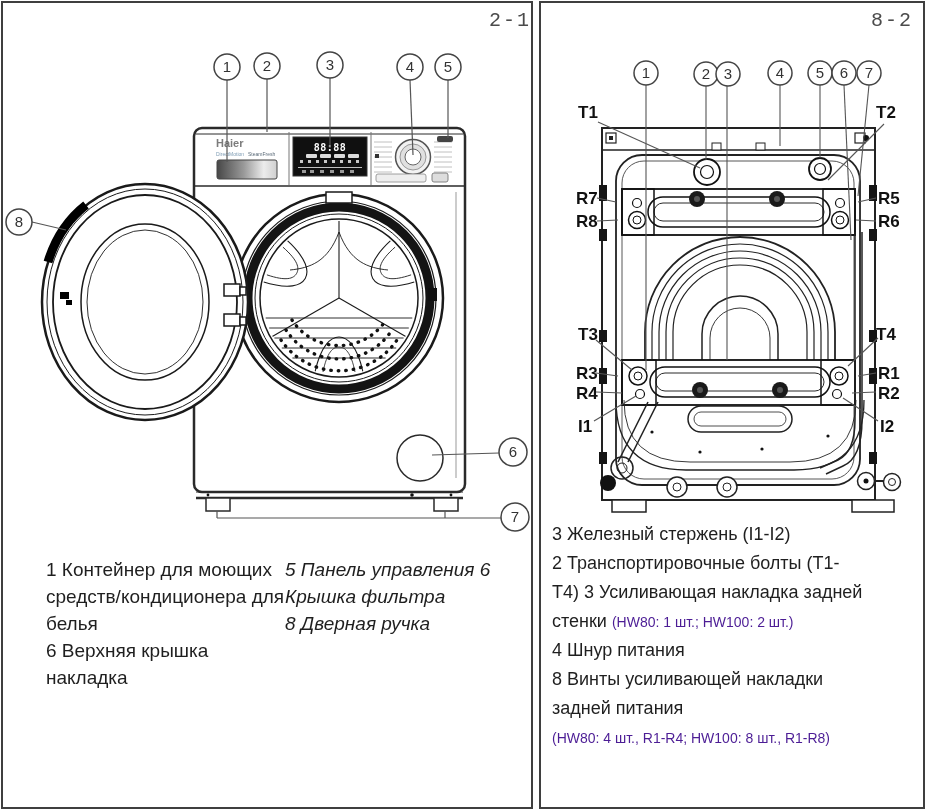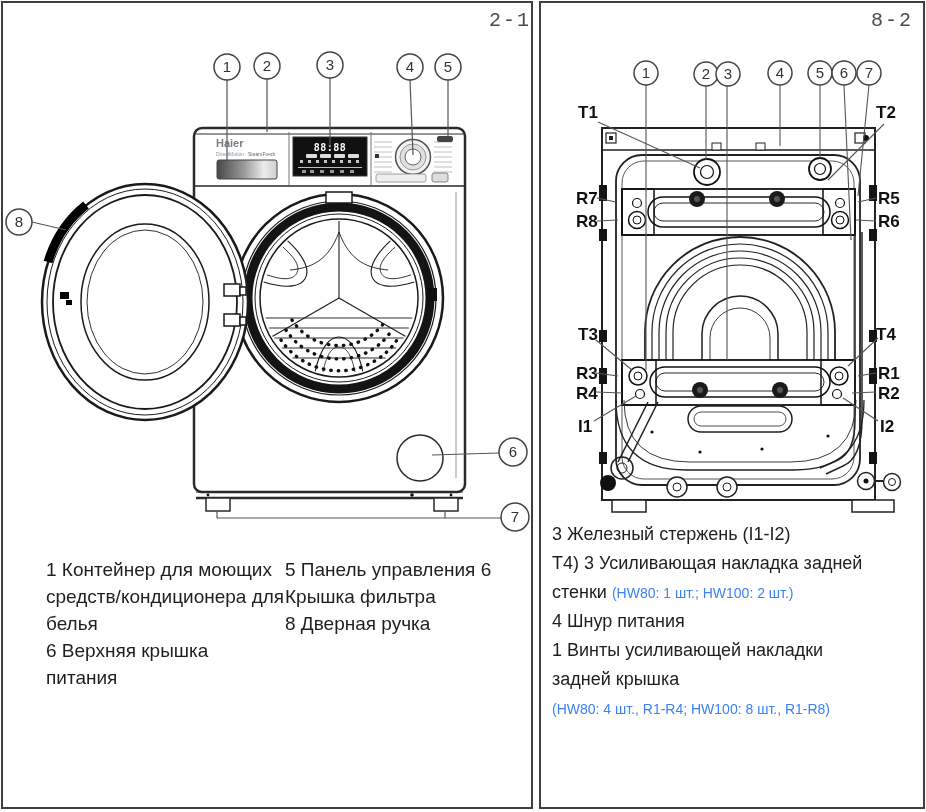--- a/index.html
+++ b/index.html
@@ -9,23 +9,23 @@
   #panel-left{left:1px;width:532px;}
   #panel-right{left:539px;width:386px;}
   .panel-title{position:absolute;font-size:20px;color:#4b4b4b;letter-spacing:2px;font-family:Liberation Mono, monospace;}
   #title-left{left:489px;top:9px;}
   #title-right{left:871px;top:9px;}
   svg{position:absolute;left:0;top:0;}
   #svg-front{left:0;top:0;}
   #svg-rear{left:540px;top:0;}
   .legend-front{position:absolute;top:556px;font-size:19px;line-height:27px;color:#1f1f1f;}
   #legend-front-col1{left:20px;width:262px;margin-left:26px;}
-  #legend-front-col2{left:285px;width:240px;}
+  #legend-front-col2{left:285px;width:240px;font-style:italic;}
   .legend-rear{position:absolute;left:552px;top:520px;width:364px;font-size:18px;line-height:28px;color:#1f1f1f;}
-  .legend-rear .small, .legend-front .small{font-size:14px;color:#3b82f6;}
+  .legend-rear .small, .legend-front .small{font-size:14px;color:#4c1d95;}
   .lline{white-space:nowrap;}
 </style>
 </head>
 <body>
 
 <div id="stage">
 
   <div class="panel" id="panel-left"></div>
   <div class="panel" id="panel-right"></div>
 
@@ -433,31 +433,32 @@
         <text x="869" y="78">7</text>
       </g>
     </g>
   </svg>
 
   <div class="legend-front" id="legend-front-col1">
     <div class="lline">1 Контейнер для моющих</div>
     <div class="lline">средств/кондиционера для</div>
     <div class="lline">белья</div>
     <div class="lline">6 Верхняя крышка</div>
-    <div class="lline">питания</div>
+    <div class="lline">накладка</div>
   </div>
   <div class="legend-front" id="legend-front-col2">
     <div class="lline">5 Панель управления 6</div>
     <div class="lline">Крышка фильтра</div>
     <div class="lline">8 Дверная ручка</div>
   </div>
 
   <div class="legend-rear">
     <div class="lline"><span>3 Железный стержень (I1-I2)</span><span class="small"></span></div>
+    <div class="lline"><span>2 Транспортировочные болты (T1-</span><span class="small"></span></div>
     <div class="lline"><span>T4) 3 Усиливающая накладка задней</span><span class="small"></span></div>
     <div class="lline"><span>стенки </span><span class="small">(HW80: 1 шт.; HW100: 2 шт.)</span></div>
     <div class="lline"><span>4 Шнур питания</span><span class="small"></span></div>
-    <div class="lline"><span>1 Винты усиливающей накладки</span><span class="small"></span></div>
-    <div class="lline"><span>задней крышка</span><span class="small"></span></div>
+    <div class="lline"><span>8 Винты усиливающей накладки</span><span class="small"></span></div>
+    <div class="lline"><span>задней питания</span><span class="small"></span></div>
     <div class="lline"><span></span><span class="small">(HW80: 4 шт., R1-R4; HW100: 8 шт., R1-R8)</span></div>
   </div>
 
 </div>
 
 </body></html>

